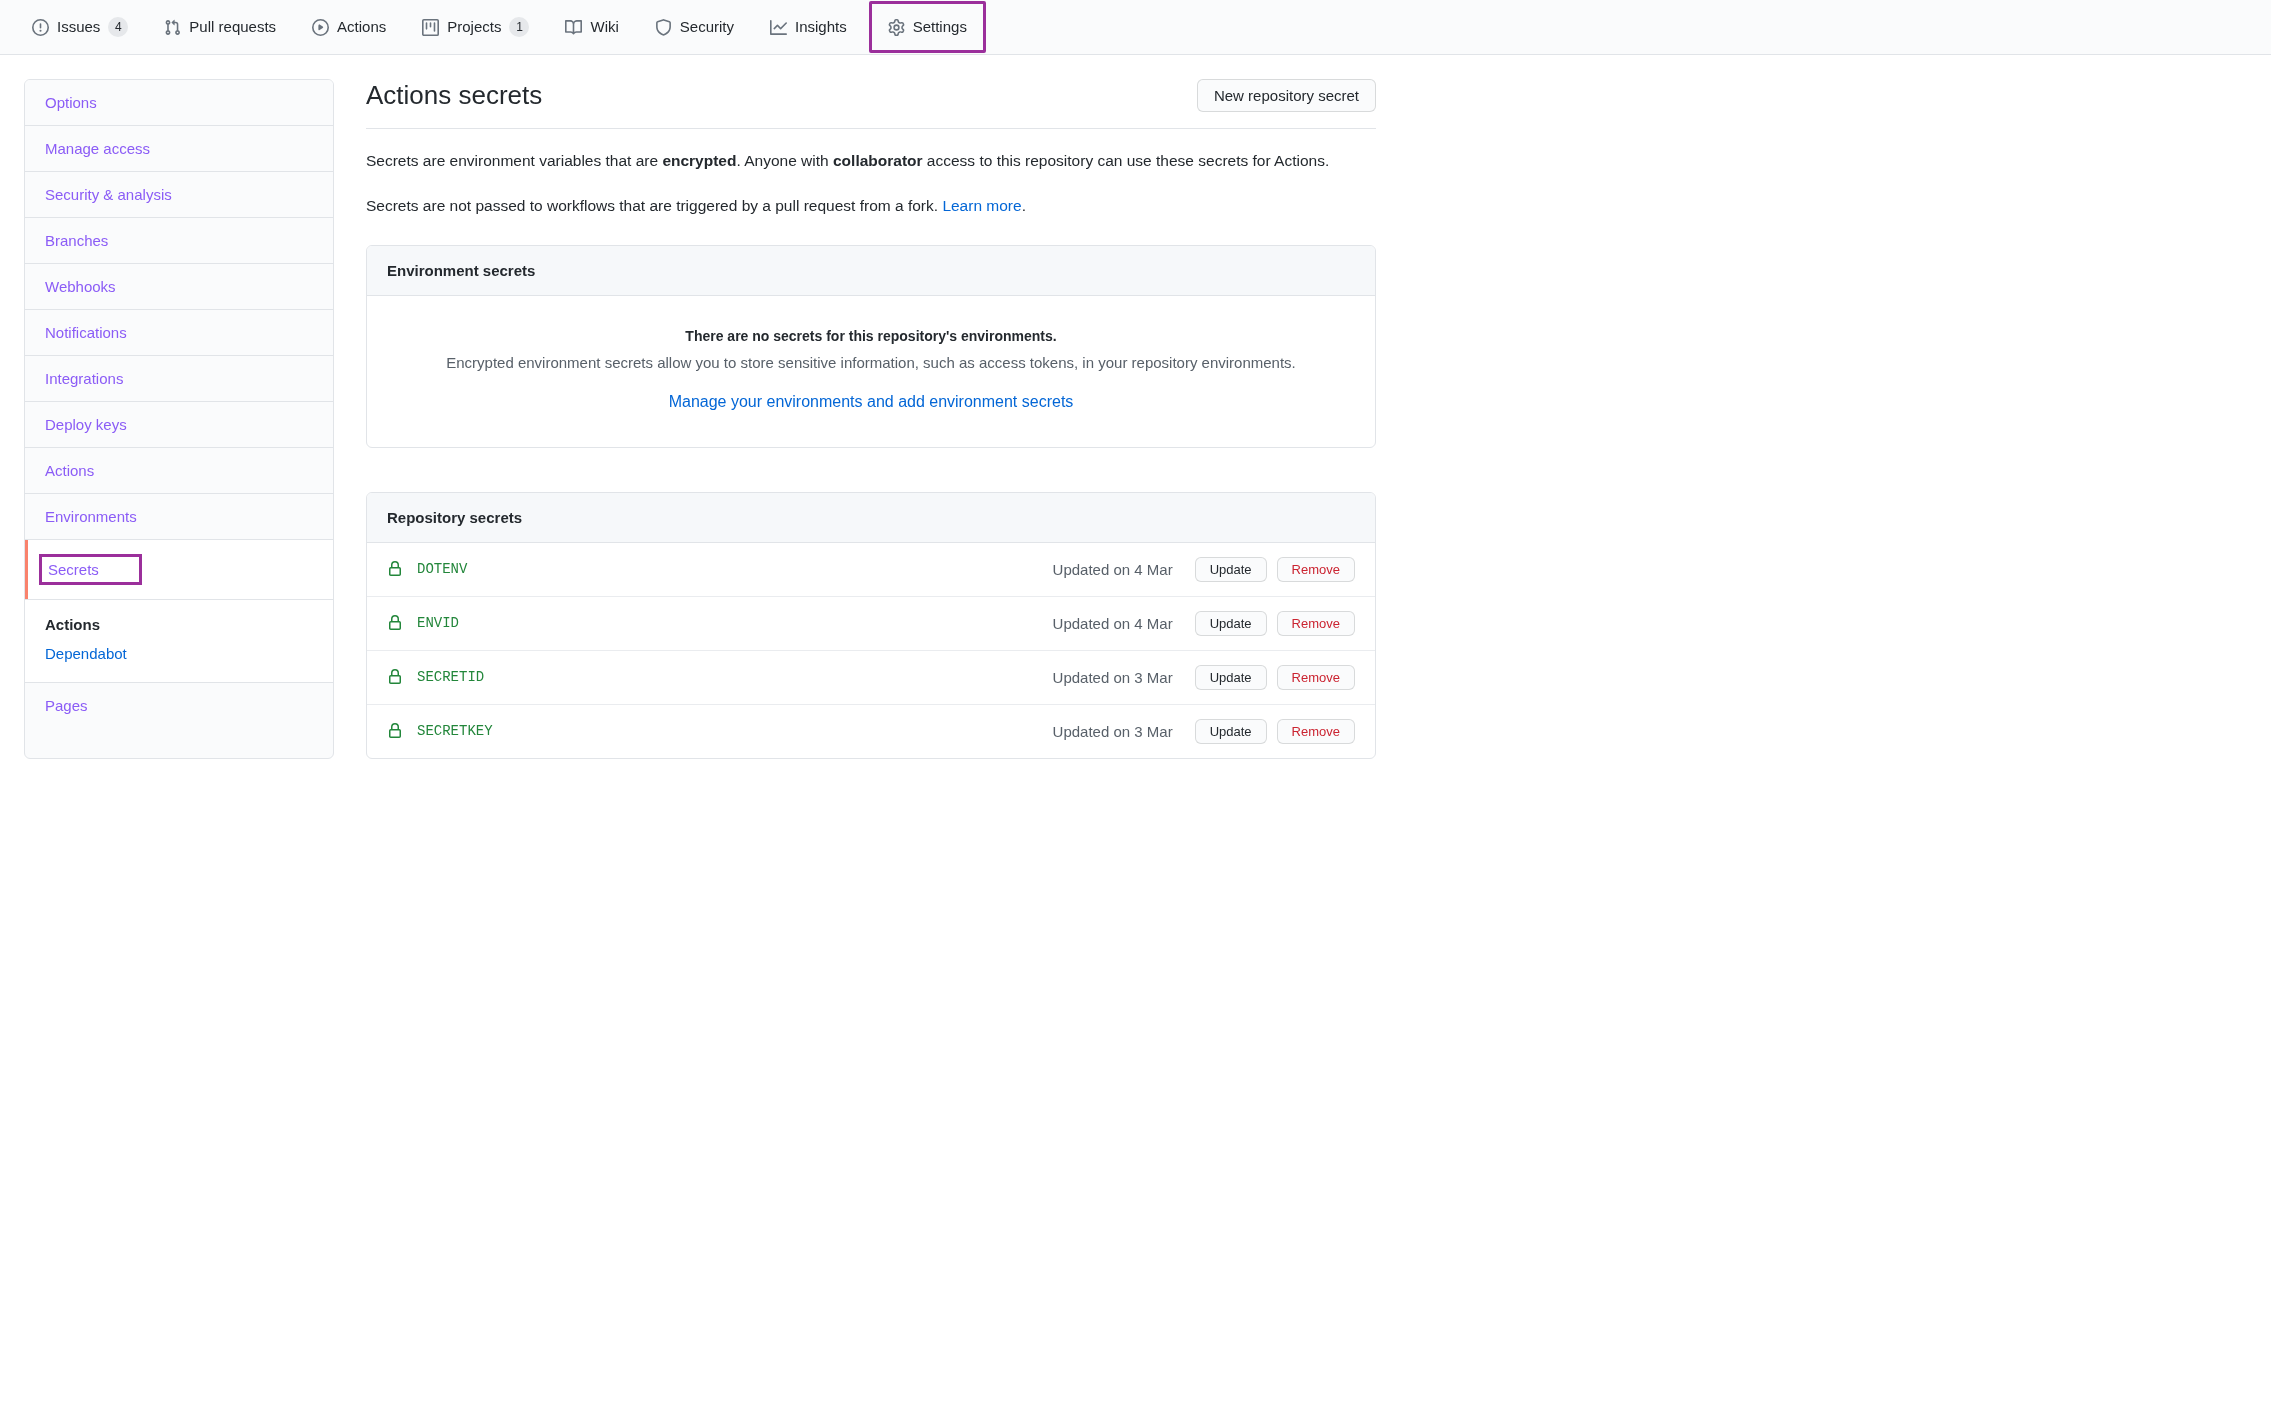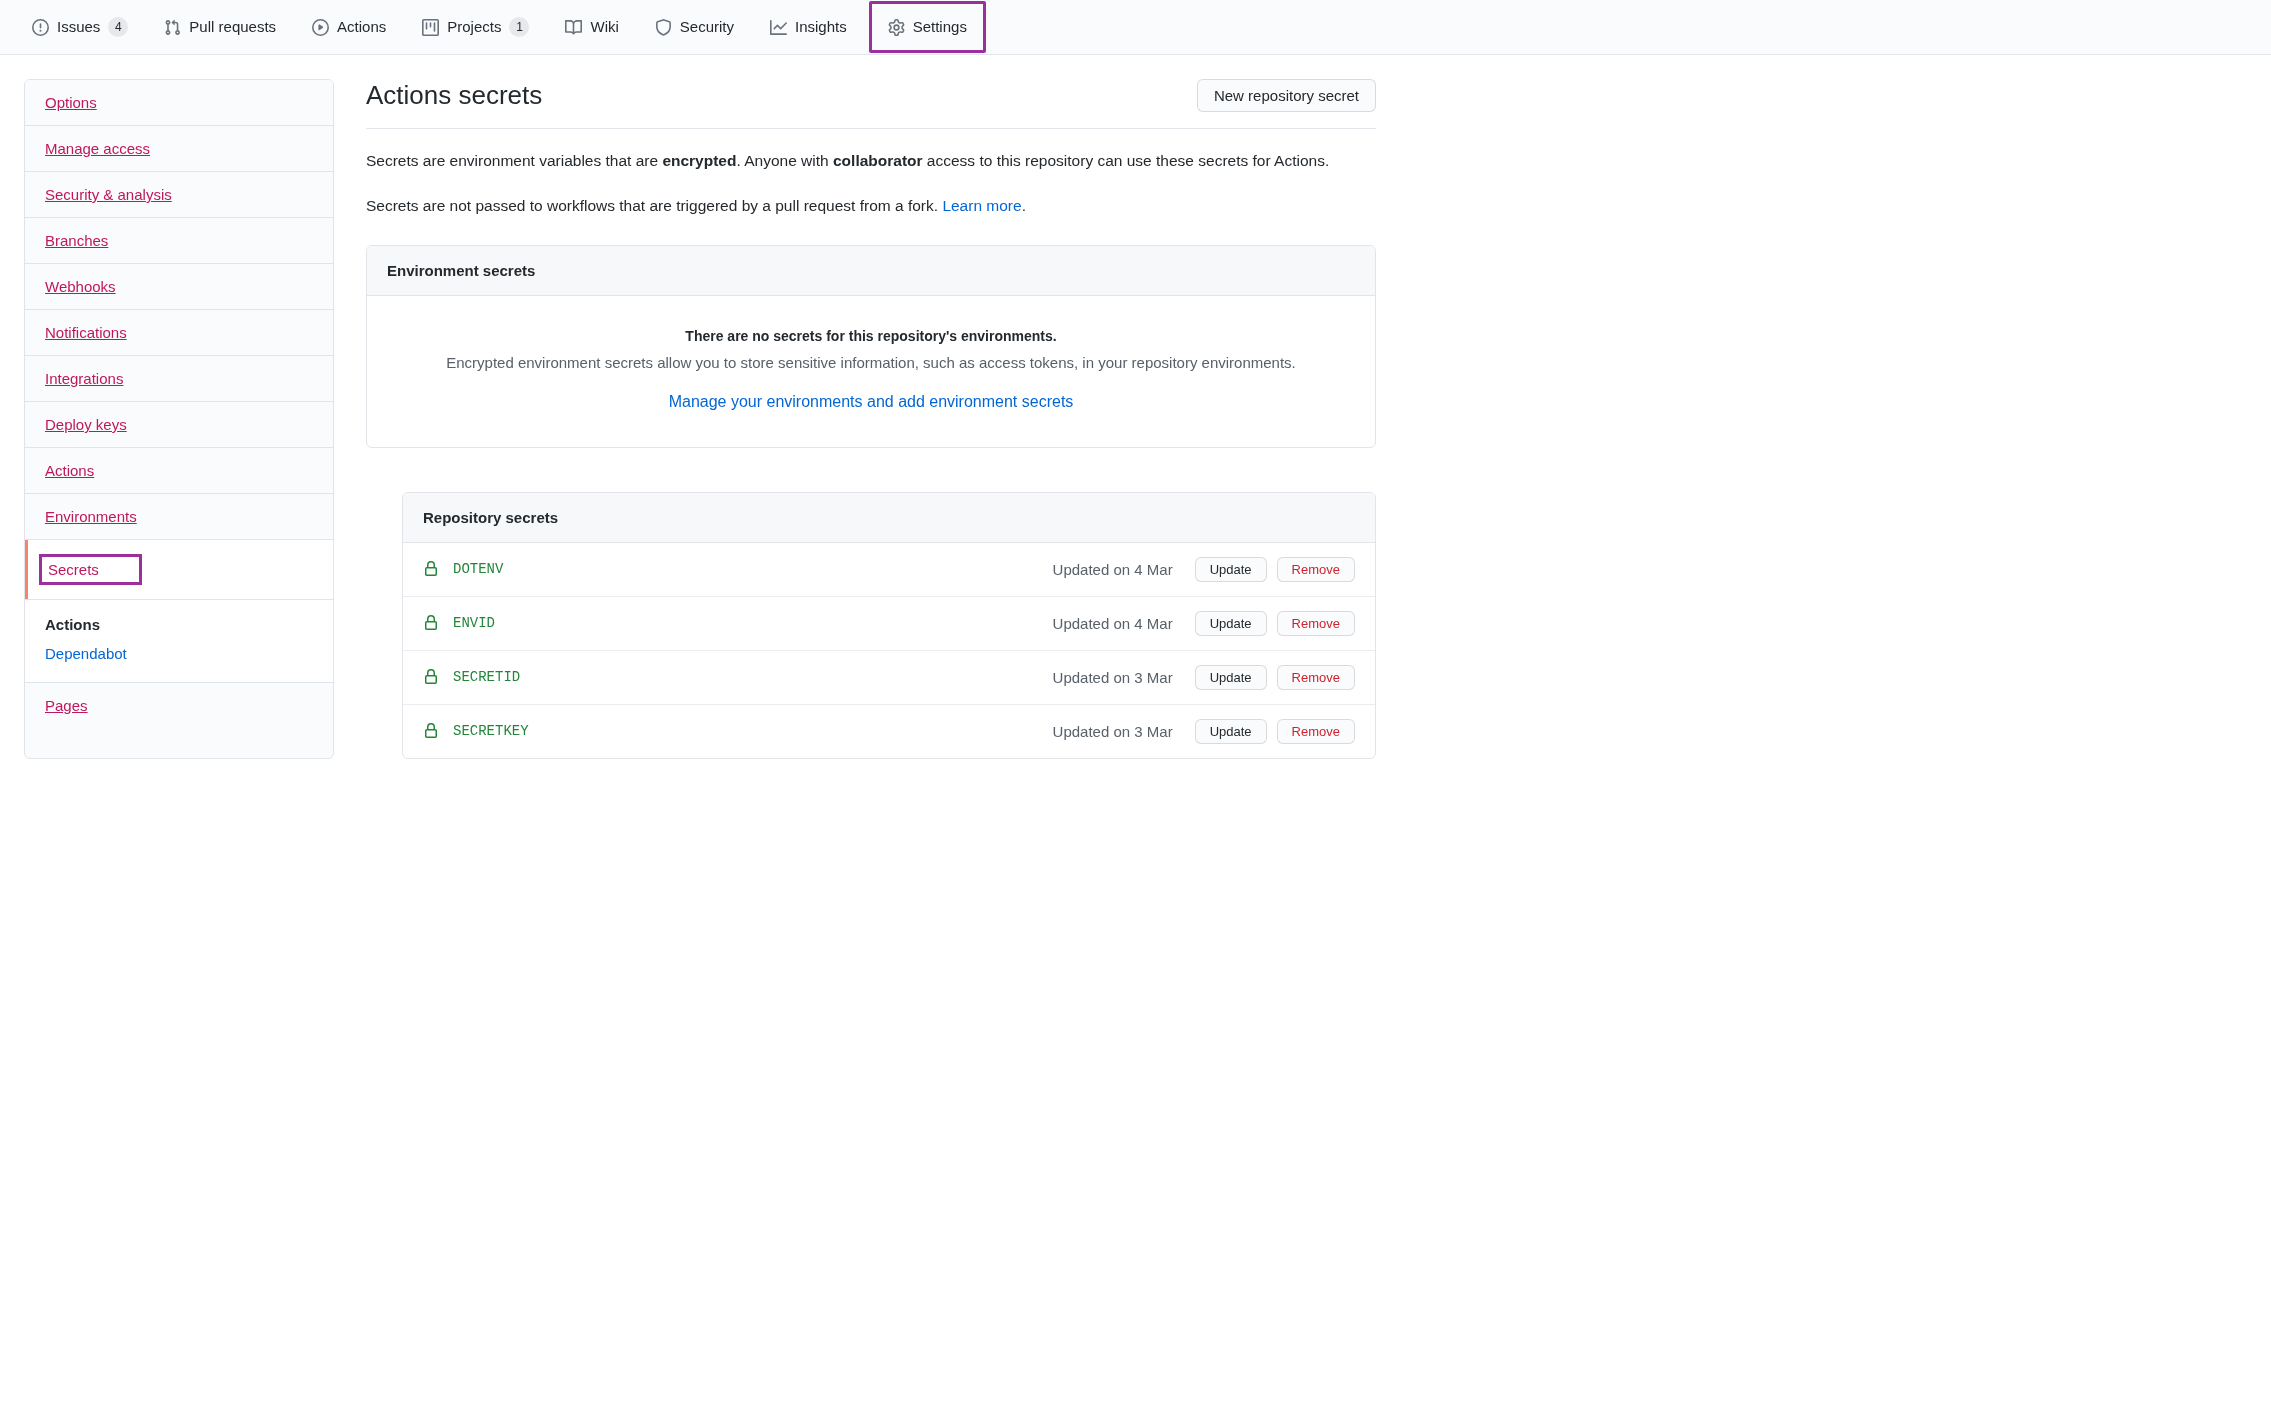--- a/index.html
+++ b/index.html
@@ -48,26 +48,25 @@
     .sidebar {
       width: 310px;
       border: 1px solid #e1e4e8;
       border-radius: 6px;
       background: #fafbfc;
       overflow: hidden;
     }
     .sidebar-item {
       padding: 14px 20px;
       font-size: 15px;
-      color: #be185d;
+      color: #8b5cf6;
       cursor: pointer;
       border-bottom: 1px solid #e1e4e8;
       background: #fafbfc;
       position: relative;
-      text-decoration: underline;
     }
     .sidebar-item:last-child { border-bottom: none; }
     .sidebar-item.selected {
       background: #ffffff;
     }
     .sidebar-item.selected::before {
       content: "";
       position: absolute; left: 0; top: 0; bottom: 0; width: 3px;
       background: #f9826c;
     }
@@ -222,21 +221,21 @@
 
     <section class="panel">
       <div class="panel-header">Environment secrets</div>
       <div class="blankslate">
         <div class="blankslate-title">There are no secrets for this repository's environments.</div>
         <div class="blankslate-subtitle">Encrypted environment secrets allow you to store sensitive information, such as access tokens, in your repository environments.</div>
         <a class="blankslate-link">Manage your environments and add environment secrets</a>
       </div>
     </section>
 
-    <section class="panel" style="margin-top:44px;margin-left:36px;">
+    <section class="panel" style="margin-top:44px;">
       <div class="panel-header">Repository secrets</div>
 
       <div class="secret-row">
         <span class="lock-icon">
           <svg width="16" height="16" viewBox="0 0 16 16" fill="currentColor">
               <path fill-rule="evenodd" d="M4 4v2h-.25A1.75 1.75 0 002 7.75v5.5c0 .966.784 1.75 1.75 1.75h8.5A1.75 1.75 0 0014 13.25v-5.5A1.75 1.75 0 0012.25 6H12V4a4 4 0 10-8 0zm6.5 2V4a2.5 2.5 0 00-5 0v2h5zM12 7.5h.25a.25.25 0 01.25.25v5.5a.25.25 0 01-.25.25h-8.5a.25.25 0 01-.25-.25v-5.5a.25.25 0 01.25-.25H12z"></path>
             </svg>
         </span>
         <span class="secret-name">DOTENV</span>
         <span class="spacer"></span>

